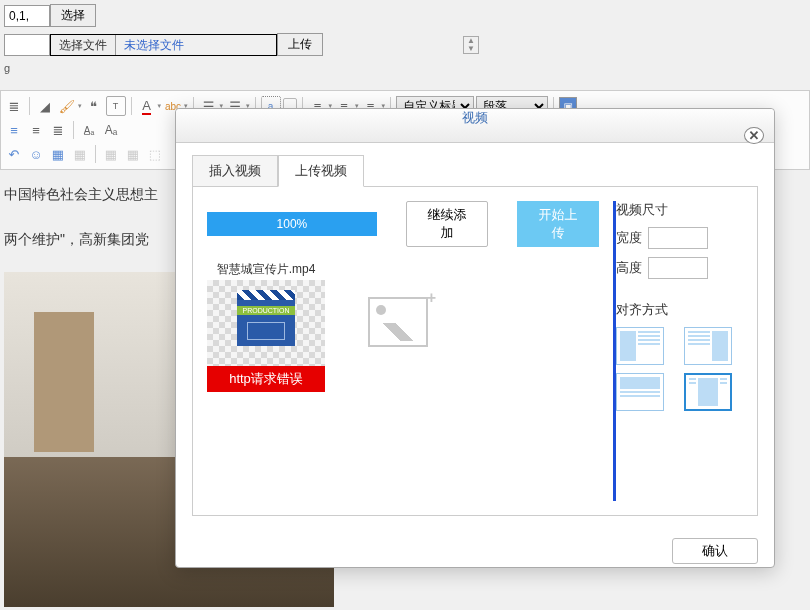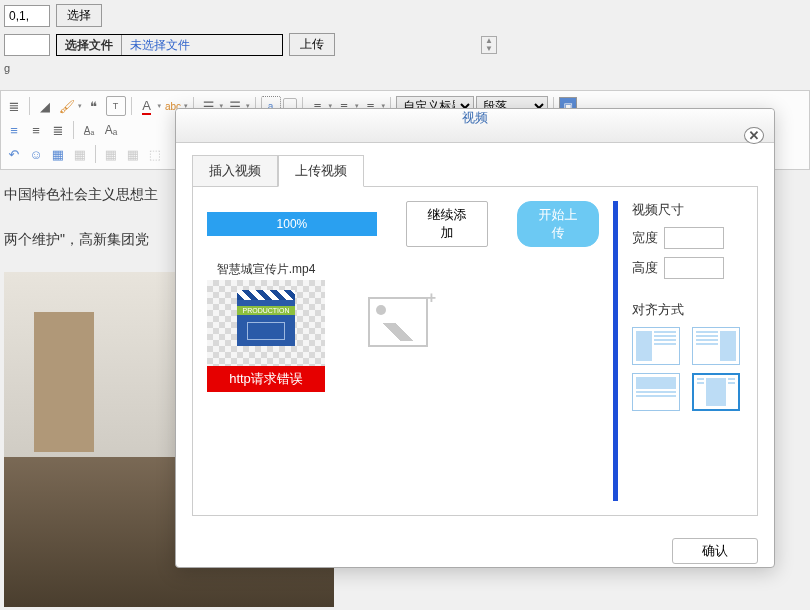--- a/index.html
+++ b/index.html
@@ -1,24 +1,24 @@
 <!DOCTYPE html>
 <html><head>
 <meta charset="utf-8">
 <style>
 * { box-sizing: border-box; margin: 0; padding: 0; }
 body { font-family: "Microsoft YaHei", Arial, sans-serif; font-size: 12px; background: #f0f0f0; color: #333; width: 810px; height: 610px; overflow: hidden; position: relative; }
 
 
 .top-form { padding: 4px; background: #f0f0f0; }
-.form-row { display: flex; align-items: center; gap: 6px; margin-bottom: 6px; }
+.form-row { display: flex; align-items: center; gap: 0; margin-bottom: 6px; }
 .small-input { width: 46px; height: 22px; border: 1px solid #999; padding: 2px 4px; font-size: 12px; }
 .btn-small { padding: 2px 10px; border: 1px solid #999; background: #eee; font-size: 12px; cursor: pointer; }
 .file-sel { display: inline-flex; border: 1px solid #000; height: 22px; }
-.file-btn { padding: 2px 8px; background: #eee; border-right: 1px solid #999; font-size: 12px; font-weight: bold; }
+.file-btn { padding: 2px 8px; background: #eee; border-right: 1px solid #999; font-size: 12px; }
 .file-text { padding: 2px 8px; color: #3366cc; font-size: 12px; width: 160px; }
 .stepper { display: flex; flex-direction: column; border: 1px solid #aaa; width: 16px; margin-left: 140px; }
 .stepper span { font-size: 8px; text-align: center; color: #888; line-height: 8px; }
 .g-label { font-size: 11px; color: #555; }
 
 
 .toolbar { background: #fcfcfc; border: 1px solid #ccc; padding: 3px; margin-top: 6px; }
 .toolbar-row { display: flex; align-items: center; gap: 2px; flex-wrap: wrap; padding: 2px 0; }
 .tb-btn { width: 20px; height: 20px; display: flex; align-items: center; justify-content: center; cursor: pointer; color: #666; font-size: 13px; border-radius: 2px; }
 .tb-sep { width: 1px; height: 18px; background: #ccc; margin: 0 3px; }
@@ -51,39 +51,39 @@
 .tab.active { border-bottom: 1px solid #fff; }
 .tab.inactive { background: #f5f5f5; }
 .tab-panel { border: 1px solid #ccc; padding: 14px; margin-top: -1px; height: 330px; display: flex; gap: 14px; }
 
 .upload-left { flex: 1; }
 .upload-top-row { display: flex; align-items: center; gap: 29px; margin-bottom: 14px; }
 .progress { width: 200px; height: 24px; background: #fff; border: 1px solid #2aa0f0; position: relative; }
 .progress-fill { height: 100%; background: #2aa0f0; }
 .progress-text { position: absolute; inset: 0; display: flex; align-items: center; justify-content: center; color: #fff; font-size: 12px; }
 .btn-mid { padding: 4px 18px; border: 1px solid #bbb; background: #fff; font-size: 13px; cursor: pointer; border-radius: 2px; }
-.btn-primary-light { padding: 4px 18px; border: 1px solid #6cc9f3; background: #6cc9f3; color: #fff; font-size: 13px; cursor: pointer; border-radius: 14px; }
+.btn-primary-light { padding: 4px 18px; border: 1px solid #6cc9f3; background: #6cc9f3; color: #fff; font-size: 13px; cursor: pointer; border-radius: 0; }
 
 .file-grid { display: flex; gap: 14px; }
 .file-card { width: 118px; }
 .file-name { font-size: 12px; text-align: center; margin-bottom: 2px; color: #333; }
 .file-thumb { width: 118px; height: 86px; background-image: linear-gradient(45deg,#d9d9d9 25%,transparent 25%,transparent 75%,#d9d9d9 75%), linear-gradient(45deg,#d9d9d9 25%,transparent 25%,transparent 75%,#d9d9d9 75%); background-size: 12px 12px; background-position: 0 0, 6px 6px; background-color: #f5f5f5; display: flex; align-items: center; justify-content: center; }
 .clapper { width: 58px; height: 46px; background: #2a5aa8; position: relative; }
 .clapper::before { content: ""; position: absolute; top: -10px; left: 0; right: 0; height: 10px; background: repeating-linear-gradient(45deg, #1a4a98, #1a4a98 5px, #fff 5px, #fff 10px); }
 .clapper-label { position: absolute; top: 6px; left: 0; right: 0; text-align: center; background: #8dbf3e; font-size: 7px; color: #fff; padding: 1px 0; }
 .clapper-frame { position: absolute; bottom: 6px; left: 10px; right: 10px; height: 18px; border: 1px solid #9db8e0; }
 .file-error { background: #e60000; color: #fff; text-align: center; padding: 4px 0; font-size: 13px; }
 
 .placeholder-card { width: 118px; height: 86px; border: 1px dashed transparent; display: flex; align-items: center; justify-content: center; margin-top: 18px; }
 .img-placeholder { width: 60px; height: 50px; border: 2px solid #c8c8c8; position: relative; }
 .img-placeholder::before { content: ""; position: absolute; top: 6px; left: 6px; width: 10px; height: 10px; border-radius: 50%; background: #c8c8c8; }
 .img-placeholder::after { content: ""; position: absolute; bottom: 4px; left: 4px; right: 4px; height: 18px; background: linear-gradient(45deg, transparent 40%, #c8c8c8 40%, #c8c8c8 60%, transparent 60%); }
 .plus-corner { position: absolute; top: -10px; right: -10px; font-size: 16px; color: #c8c8c8; font-weight: bold; }
 
-.upload-right { width: 130px; border-left: 5px solid #1d4ed8; padding-left: 14px; }
+.upload-right { width: 130px; border-left: 3px solid #1d4ed8; }
 .side-section-title { font-size: 13px; margin-bottom: 8px; }
 .dim-row { display: flex; align-items: center; gap: 6px; margin-bottom: 8px; font-size: 13px; }
 .dim-input { width: 60px; height: 22px; border: 1px solid #bbb; padding: 2px 4px; }
 .align-grid { display: grid; grid-template-columns: 1fr 1fr; gap: 8px; margin-top: 8px; }
 .align-opt { width: 48px; height: 38px; border: 1px solid #9cc7ea; padding: 3px; cursor: pointer; display: flex; gap: 2px; background: #fff; }
 .align-opt.selected { border: 2px solid #2a8ad4; }
 .al-block { background: #bcdcf5; }
 .al-lines { flex: 1; display: flex; flex-direction: column; gap: 2px; }
 .al-line { height: 2px; background: #bcdcf5; }
 

